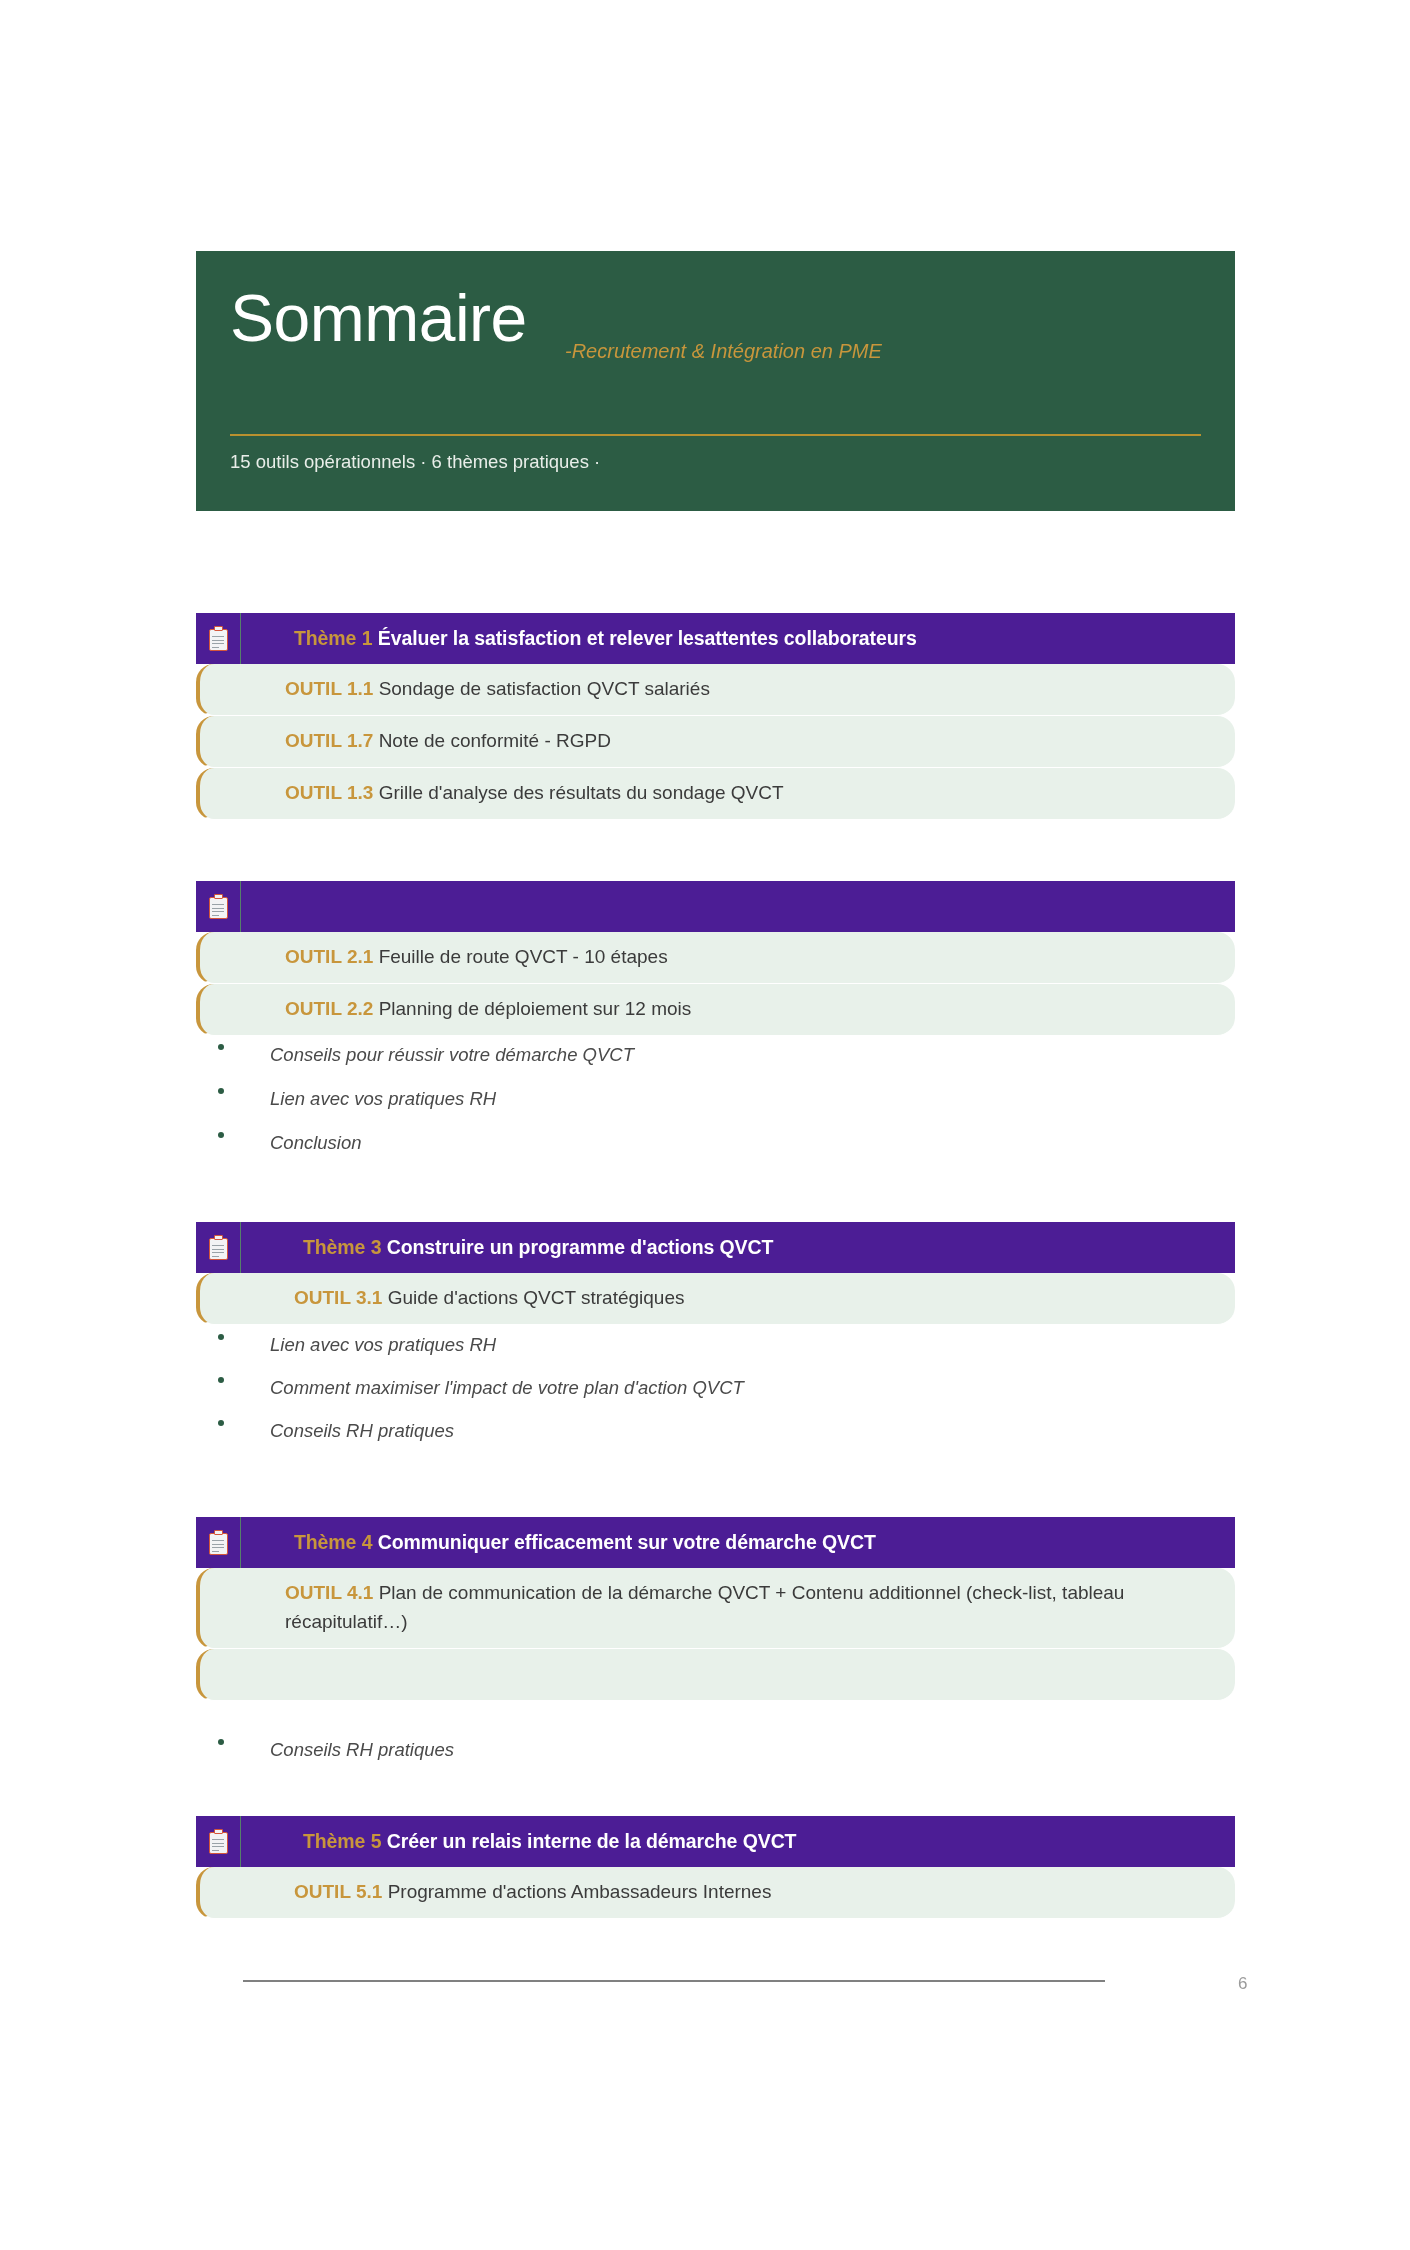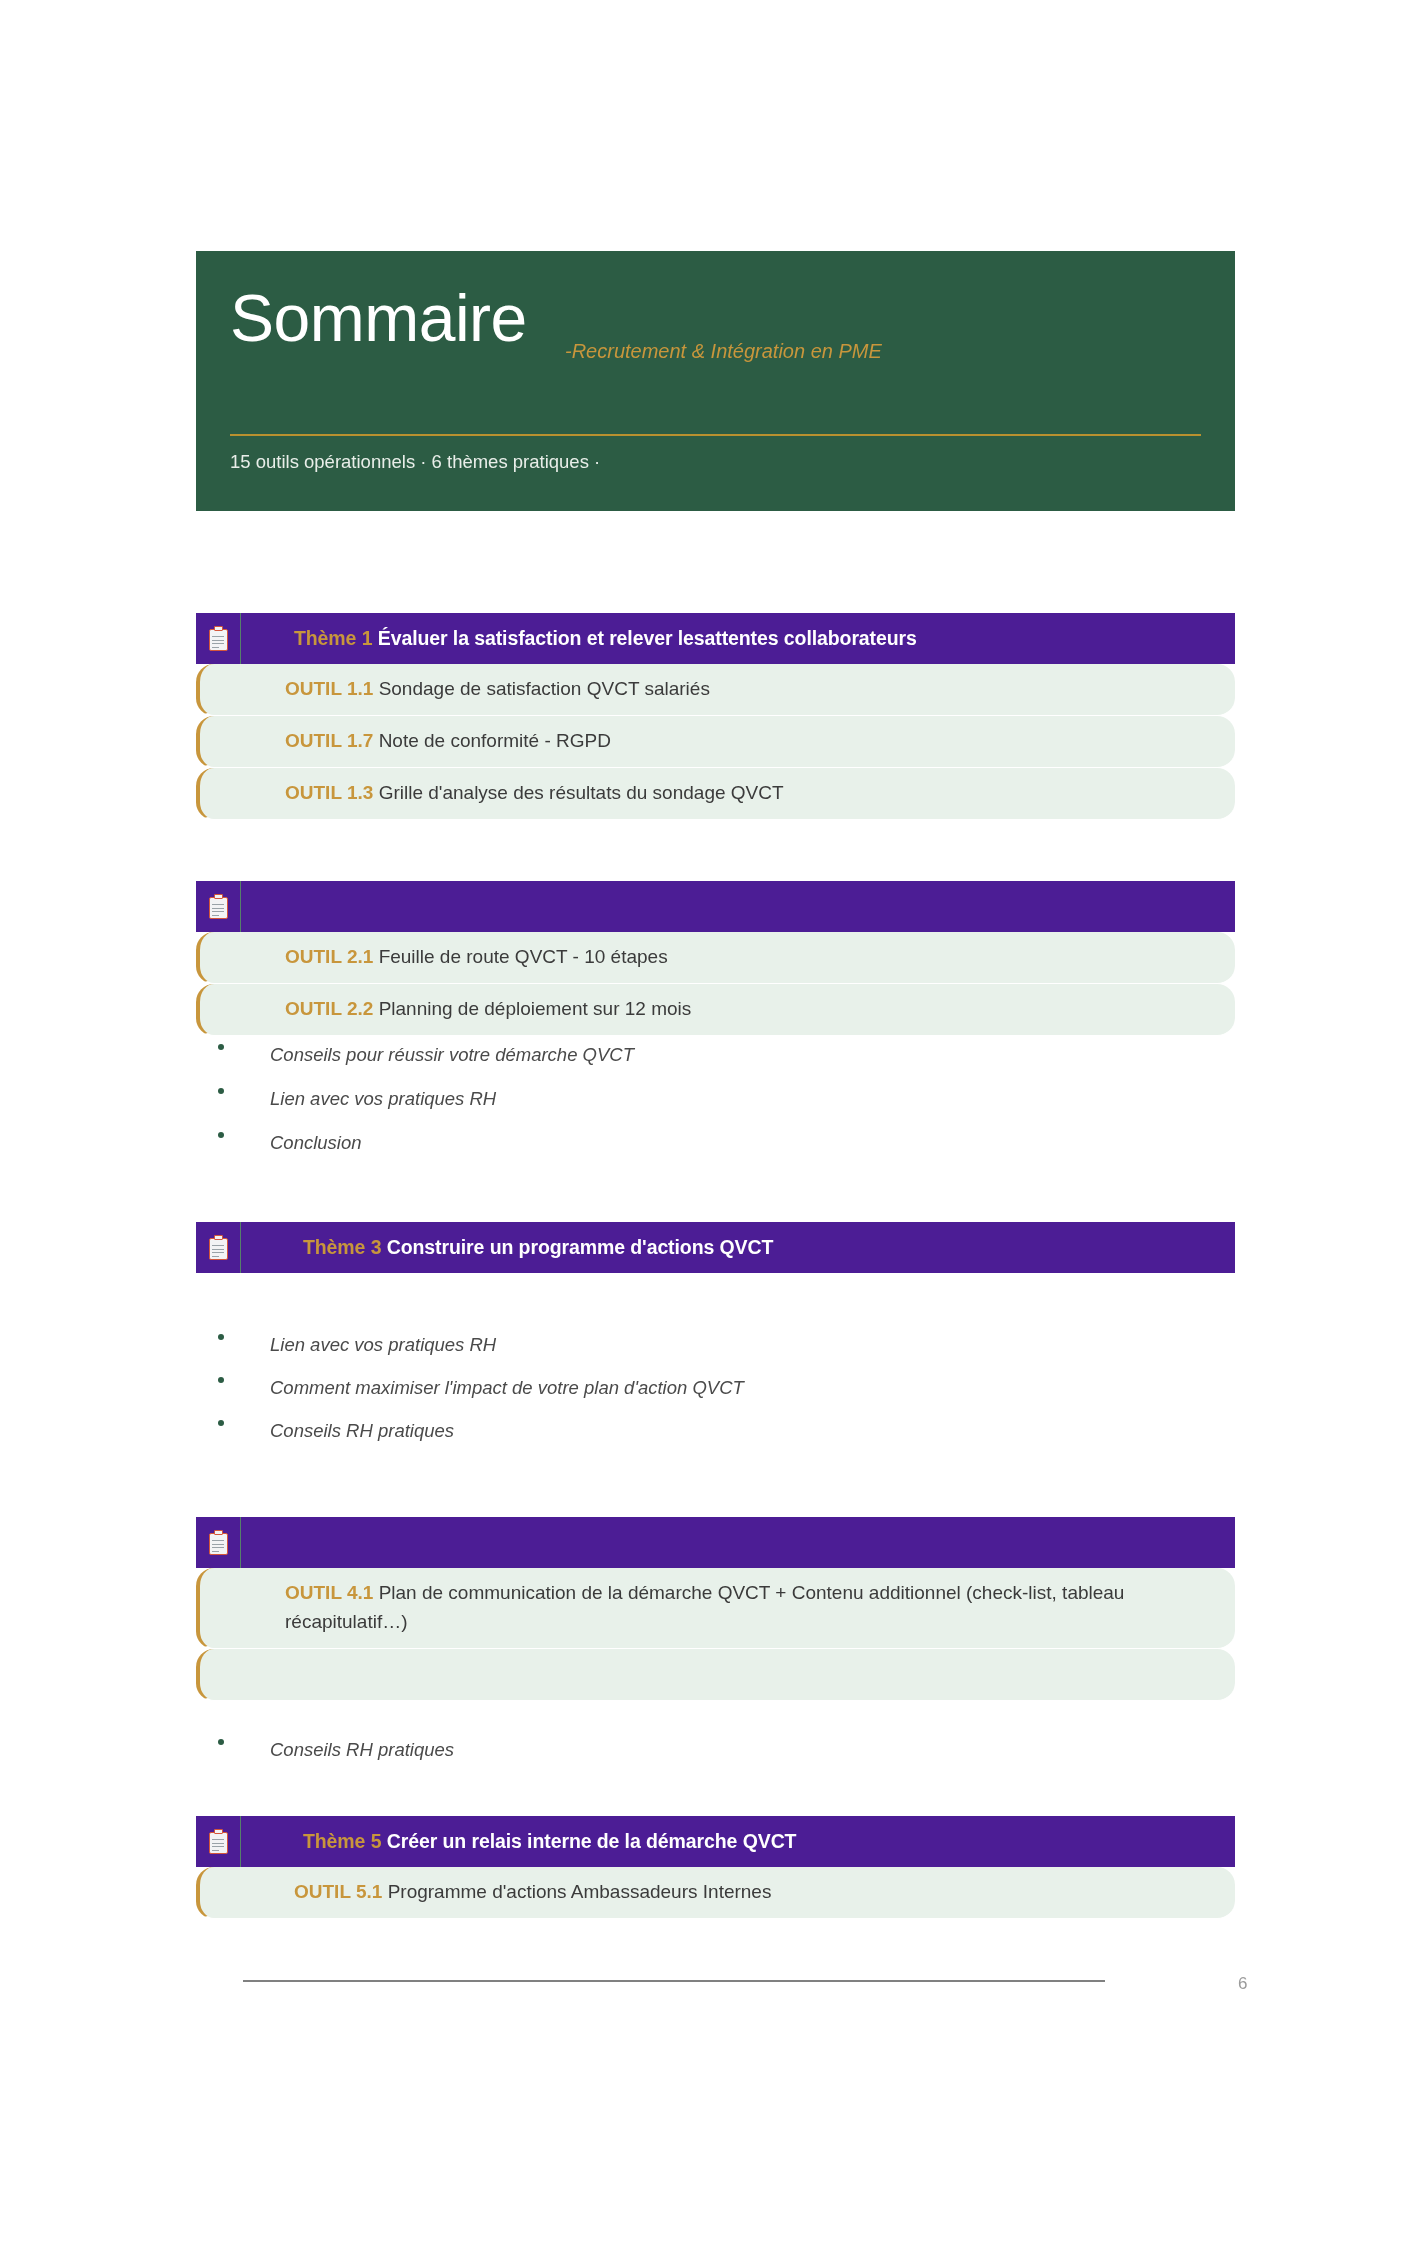--- a/index.html
+++ b/index.html
@@ -289,20 +289,24 @@
             <div class="ln l2"></div>
             <div class="ln l3"></div>
             <div class="ln l4"></div>
           </div>
       </div>
       <div class="theme-label">
         <span class="tnum">Thème 3 </span>
         <span>Construire un programme d'actions QVCT</span>
       </div>
     </div>
+    <div class="tool-row indent">
+      <span class="tcode">OUTIL 3.1 </span>
+      <span>Guide d'actions QVCT stratégiques</span>
+    </div>
   </div>
 
   <div class="bullet" style="left:218px; top:1334px;">
     <span class="bdot"></span>
     <span>Lien avec vos pratiques RH</span>
   </div>
   <div class="bullet" style="left:218px; top:1377px;">
     <span class="bdot"></span>
     <span>Comment maximiser l'impact de votre plan d'action QVCT</span>
   </div>
@@ -315,20 +319,24 @@
     <div class="theme-head">
       <div class="theme-icon-cell">
         <div class="clip">
             <div class="clasp"></div>
             <div class="board"></div>
             <div class="ln l1"></div>
             <div class="ln l2"></div>
             <div class="ln l3"></div>
             <div class="ln l4"></div>
           </div>
+      </div>
+      <div class="theme-label">
+        <span class="tnum">Thème 4 </span>
+        <span>Communiquer efficacement sur votre démarche QVCT</span>
       </div>
     </div>
     <div class="tool-row" style="padding-left:85px; padding-right:40px;">
       <span class="tcode">OUTIL 4.1 </span>
       <span>Plan de communication de la démarche QVCT + Contenu additionnel (check-list, tableau récapitulatif…)</span>
     </div>
     <div class="tool-row empty">
       <span class="tcode"></span>
       <span></span>
     </div>

